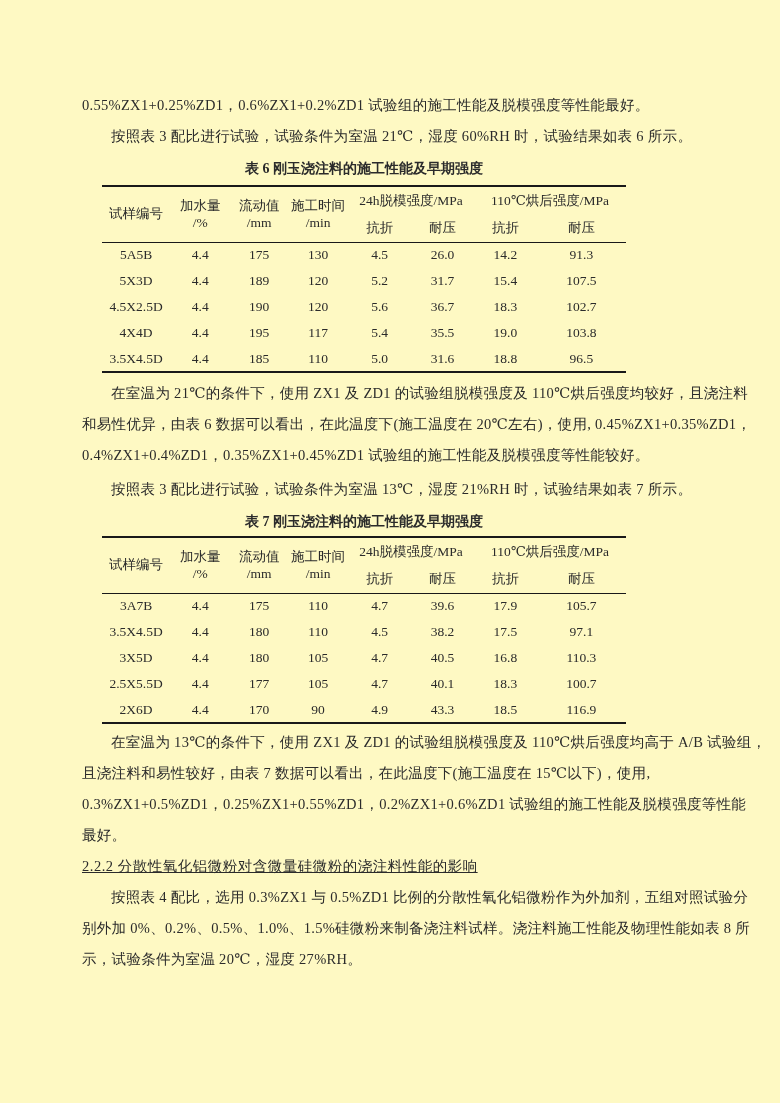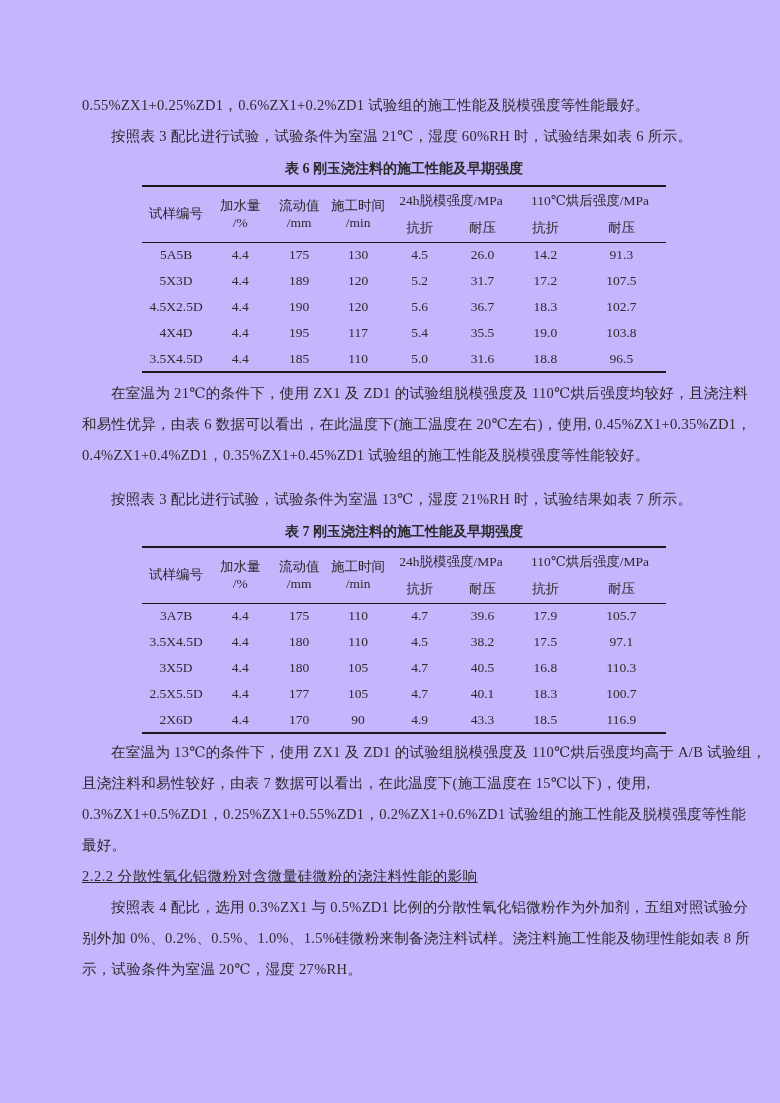--- a/index.html
+++ b/index.html
@@ -1,37 +1,37 @@
 <!DOCTYPE html>
 <html><head>
 <meta charset="utf-8">
 <style>
   html, body { margin: 0; padding: 0; background: #ffffff; }
   .page {
     position: relative;
     width: 780px;
     height: 1103px;
     margin: 0 auto;
-    background: #c4b5fd;
+    background: #fef9c3;
     font-family: "Liberation Serif", "DejaVu Serif", serif;
     color: #2b2b2b;
     overflow: hidden;
   }
   .content { padding: 90px 60px 0 82px; }
   .line {
     font-size: 14.5px;
     line-height: 31px;
     height: 31px;
     white-space: nowrap;
     letter-spacing: 0.3px;
   }
   .line.indent { padding-left: 29px; }
-  .line.gap { margin-top: 13px; }
+  .line.gap { margin-top: 3px; }
   .line.heading { letter-spacing: 0.5px; text-decoration: underline; }
-  .table-wrap { width: 524px; margin-left: 60px; }
+  .table-wrap { width: 524px; margin-left: 20px; }
   .caption {
     width: 524px;
     text-align: center;
     font-weight: bold;
     font-size: 14px;
     line-height: 24px;
     height: 24px;
     margin-top: 5px;
   }
   .caption.first { margin-top: 5px; }
@@ -109,21 +109,21 @@
               <td>14.2</td>
               <td>91.3</td>
             </tr>
             <tr>
               <td>5X3D</td>
               <td>4.4</td>
               <td>189</td>
               <td>120</td>
               <td>5.2</td>
               <td>31.7</td>
-              <td>17.2</td>
+              <td>15.4</td>
               <td>107.5</td>
             </tr>
             <tr>
               <td>4.5X2.5D</td>
               <td>4.4</td>
               <td>190</td>
               <td>120</td>
               <td>5.6</td>
               <td>36.7</td>
               <td>18.3</td>

